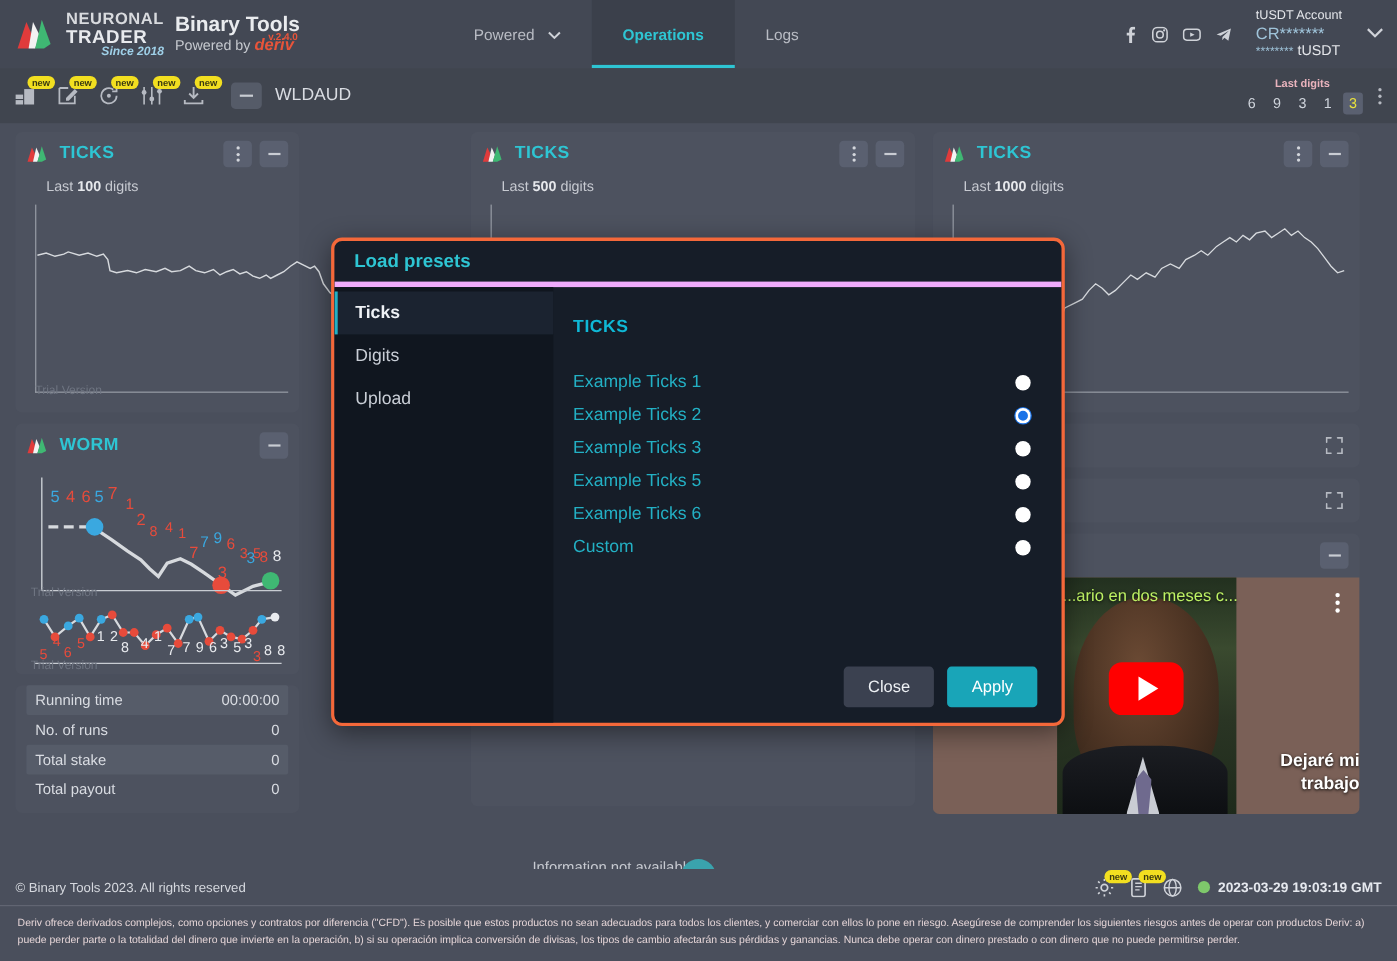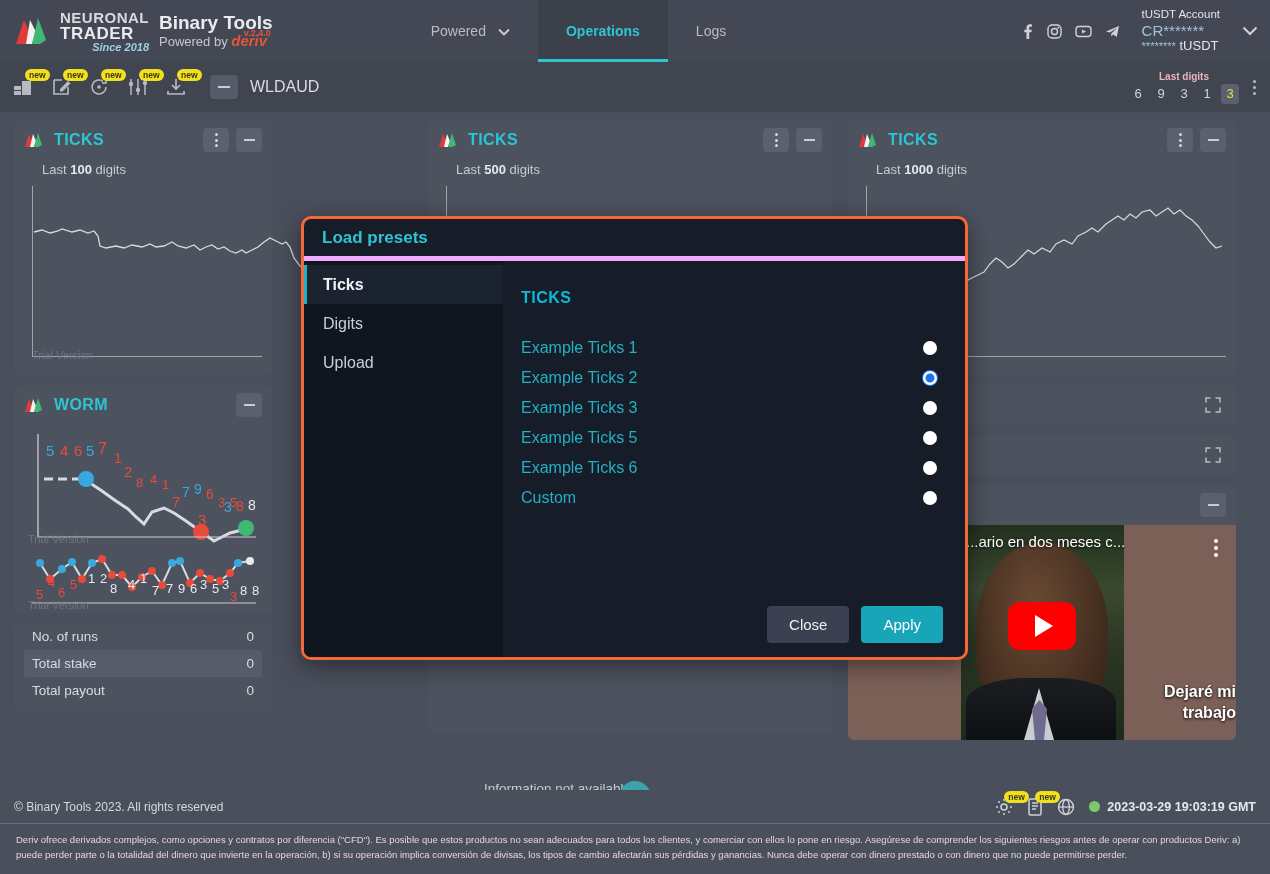--- a/index.html
+++ b/index.html
@@ -118,21 +118,21 @@
   .vid-strip { position:absolute; top:0; bottom:0; left: 113px; width: 163px;
                background: linear-gradient(180deg,#22301f,#3a4a2f 30%,#2a3524 60%,#1e2a1b); }
   .vid-face { position:absolute; left: 128px; top: 18px; width: 132px; height: 180px;
               background: radial-gradient(ellipse at 45% 35%, #6b4a34 0%, #4a3222 55%, #2c2117 100%); border-radius: 48% 48% 40% 40%;}
   .vid-suit { position:absolute; left: 118px; bottom: 0; width: 150px; height: 62px;
               background: linear-gradient(180deg,#1b1d22,#0d0f12); border-radius: 40% 40% 0 0; }
   .vid-collar { position:absolute; left: 176px; bottom: 0; width: 30px; height: 52px; background:#c9ccd3;
                 clip-path: polygon(50% 0,100% 100%,0 100%); }
   .vid-tie { position:absolute; left: 184px; bottom: 0; width: 15px; height: 40px; background:#6f6a8e;
              clip-path: polygon(50% 0,100% 22%,80% 100%,20% 100%,0 22%); }
-  .vid-title { position:absolute; top: 8px; left: 118px; right: 42px; color:#ffffff; font-size: 15px;
+  .vid-title { position:absolute; top: 8px; left: 118px; right: 42px; color:#bef264; font-size: 15px;
                white-space: nowrap; overflow:hidden; text-shadow: 0 1px 3px rgba(0,0,0,.8); }
   .vid-kebab { position:absolute; top: 14px; right: 18px; display:flex; flex-direction:column; gap:3px; }
   .vid-kebab i { width: 4px; height: 4px; background:#fff; border-radius:50%; display:block; }
   .yt-btn { position:absolute; left: 50%; top: 47%; transform: translate(-50%,-50%);
             width: 68px; height: 48px; background: #f00; border-radius: 12px;
             display:flex; align-items:center; justify-content:center; cursor:pointer; }
   .yt-btn::after { content:""; border-left: 18px solid #fff; border-top: 11px solid transparent;
                    border-bottom: 11px solid transparent; margin-left: 4px;}
   .vid-cap { position:absolute; bottom: 16px; left: 0; right: 0; text-align:right; color:#fff;
              font-size: 16px; font-weight: bold; line-height: 1.35; text-shadow: 0 1px 3px #000; }
@@ -473,20 +473,24 @@
           <text x="216" y="46" fill="#e8eaee" font-size="13">8</text>
           <text x="228" y="46" fill="#e8eaee" font-size="13">8</text>
           <line x1="8" y1="54" x2="232" y2="54" stroke="#c8ccd2" stroke-width="1.1"></line>
         </svg>
         <div class="trial" style="bottom:2px;left:4px;">Trial Version</div>
       </div>
     </div>
 
     <div class="card">
       <div class="acct-table">
+        <div class="acct-row alt">
+          <span>Running time</span>
+          <span>00:00:00</span>
+        </div>
         <div class="acct-row">
           <span>No. of runs</span>
           <span>0</span>
         </div>
         <div class="acct-row alt">
           <span>Total stake</span>
           <span>0</span>
         </div>
         <div class="acct-row">
           <span>Total payout</span>

